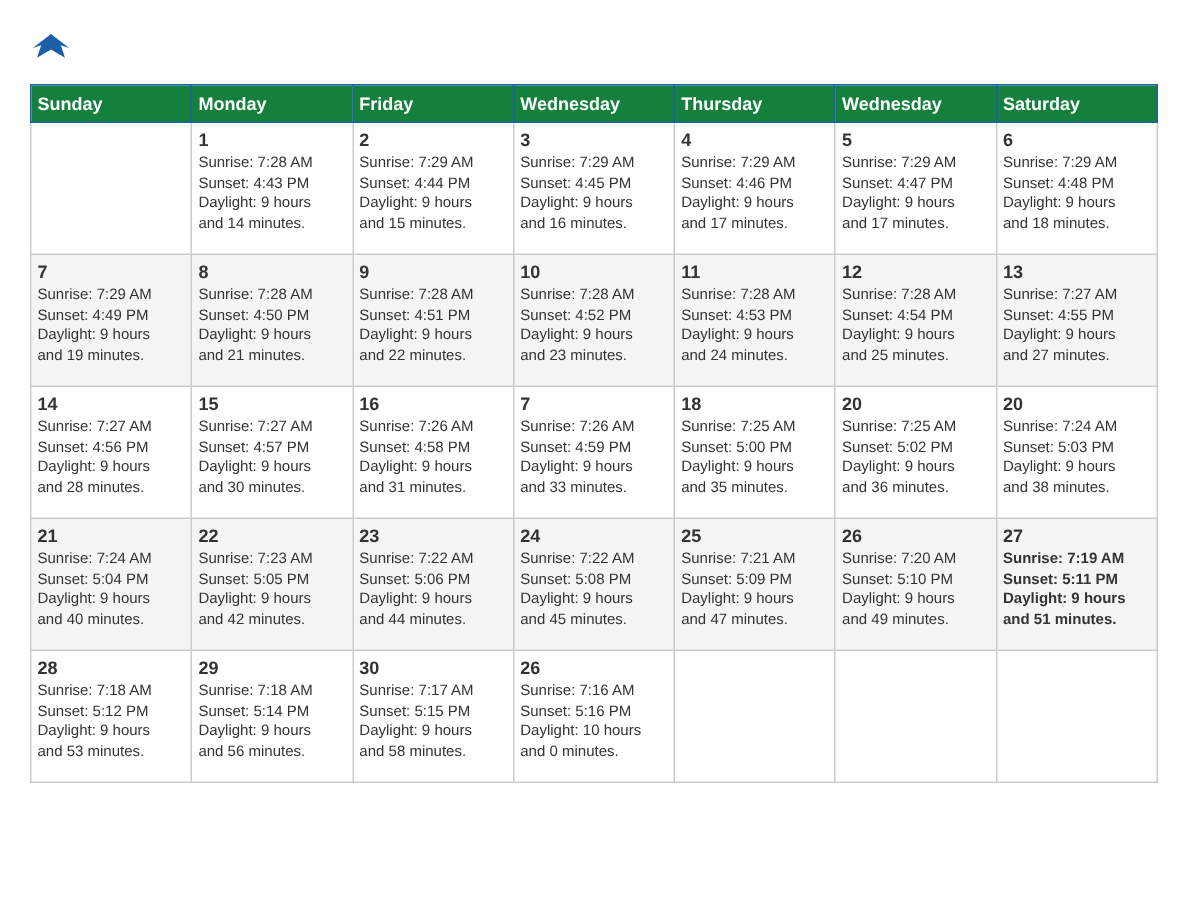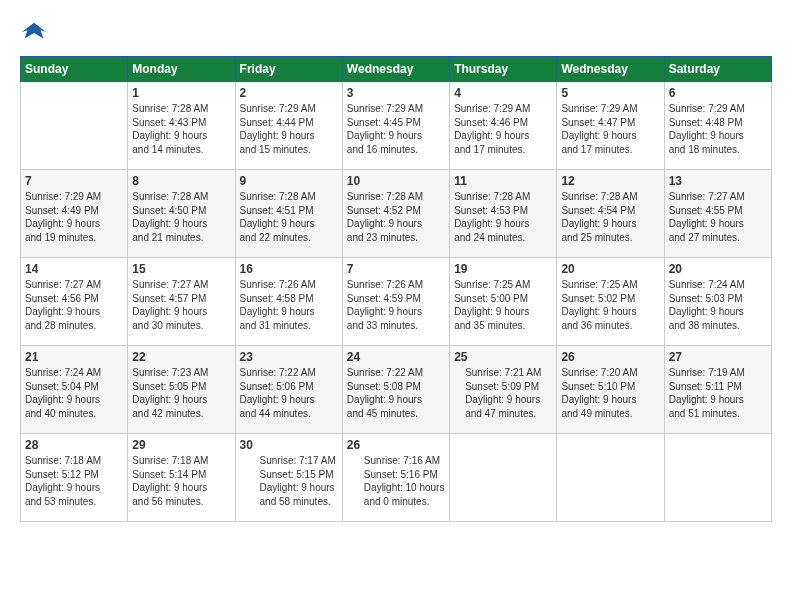--- a/index.html
+++ b/index.html
@@ -248,21 +248,21 @@
 and 31 minutes.</div>
           </td>
           <td>
             <span class="day-number">7</span>
             <div class="day-info" style="white-space: pre-line;">Sunrise: 7:26 AM
 Sunset: 4:59 PM
 Daylight: 9 hours
 and 33 minutes.</div>
           </td>
           <td>
-            <span class="day-number">19</span>
+            <span class="day-number">18</span>
             <div class="day-info" style="white-space: pre-line;">Sunrise: 7:25 AM
 Sunset: 5:00 PM
 Daylight: 9 hours
 and 35 minutes.</div>
           </td>
           <td>
             <span class="day-number">20</span>
             <div class="day-info" style="white-space: pre-line;">Sunrise: 7:25 AM
 Sunset: 5:02 PM
 Daylight: 9 hours
@@ -300,35 +300,35 @@
           </td>
           <td>
             <span class="day-number">24</span>
             <div class="day-info" style="white-space: pre-line;">Sunrise: 7:22 AM
 Sunset: 5:08 PM
 Daylight: 9 hours
 and 45 minutes.</div>
           </td>
           <td>
             <span class="day-number">25</span>
-            <div class="day-info" style="white-space: pre-line; margin-left: 11px;">Sunrise: 7:21 AM
+            <div class="day-info" style="white-space: pre-line;">Sunrise: 7:21 AM
 Sunset: 5:09 PM
 Daylight: 9 hours
 and 47 minutes.</div>
           </td>
           <td>
             <span class="day-number">26</span>
             <div class="day-info" style="white-space: pre-line;">Sunrise: 7:20 AM
 Sunset: 5:10 PM
 Daylight: 9 hours
 and 49 minutes.</div>
           </td>
           <td>
             <span class="day-number">27</span>
-            <div class="day-info" style="white-space: pre-line;">Sunrise: 7:19 AM
+            <div class="day-info" style="white-space: pre-line; font-weight: bold;">Sunrise: 7:19 AM
 Sunset: 5:11 PM
 Daylight: 9 hours
 and 51 minutes.</div>
           </td>
         </tr>
         <tr>
           <td>
             <span class="day-number">28</span>
             <div class="day-info" style="white-space: pre-line;">Sunrise: 7:18 AM
 Sunset: 5:12 PM
@@ -337,28 +337,28 @@
           </td>
           <td>
             <span class="day-number">29</span>
             <div class="day-info" style="white-space: pre-line;">Sunrise: 7:18 AM
 Sunset: 5:14 PM
 Daylight: 9 hours
 and 56 minutes.</div>
           </td>
           <td>
             <span class="day-number">30</span>
-            <div class="day-info" style="white-space: pre-line; margin-left: 20px;">Sunrise: 7:17 AM
+            <div class="day-info" style="white-space: pre-line;">Sunrise: 7:17 AM
 Sunset: 5:15 PM
 Daylight: 9 hours
 and 58 minutes.</div>
           </td>
           <td>
             <span class="day-number">26</span>
-            <div class="day-info" style="white-space: pre-line; margin-left: 17px;">Sunrise: 7:16 AM
+            <div class="day-info" style="white-space: pre-line;">Sunrise: 7:16 AM
 Sunset: 5:16 PM
 Daylight: 10 hours
 and 0 minutes.</div>
           </td>
           <td class="empty-cell"></td>
           <td class="empty-cell"></td>
           <td class="empty-cell"></td>
         </tr>
       </tbody>
   </table>

